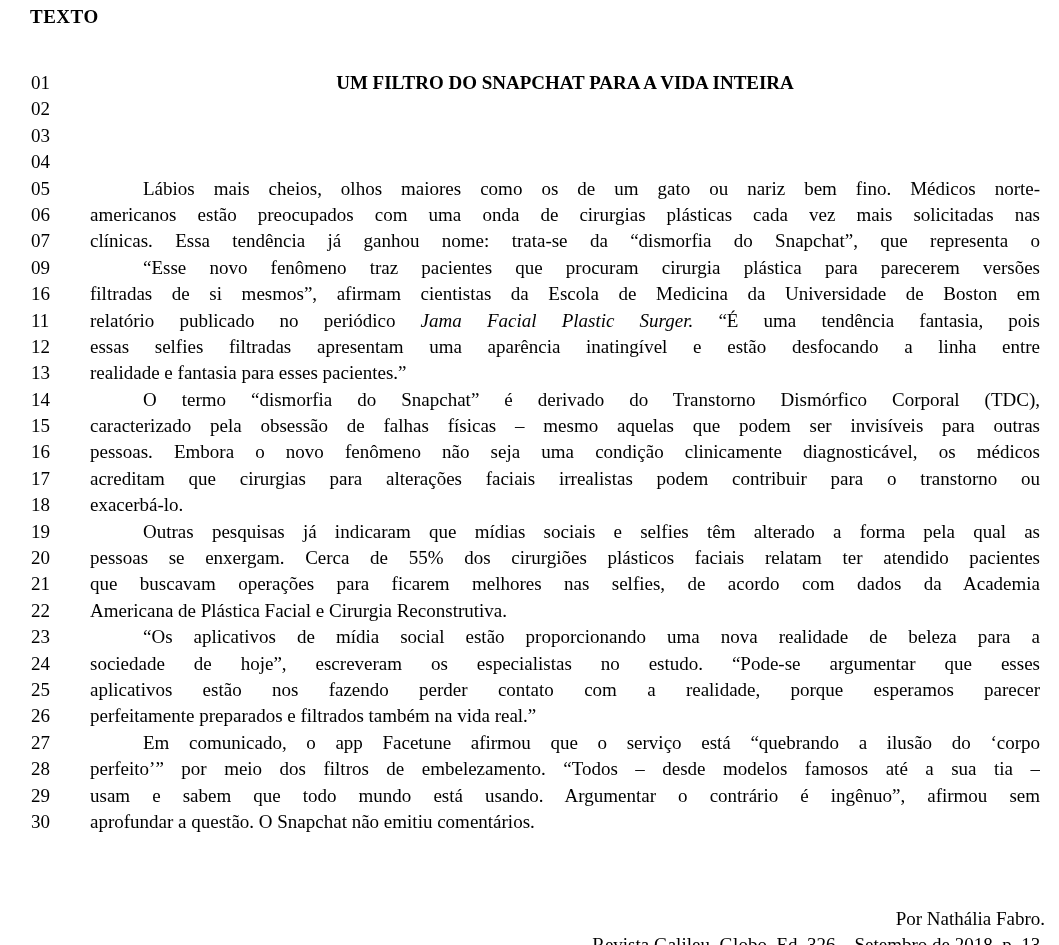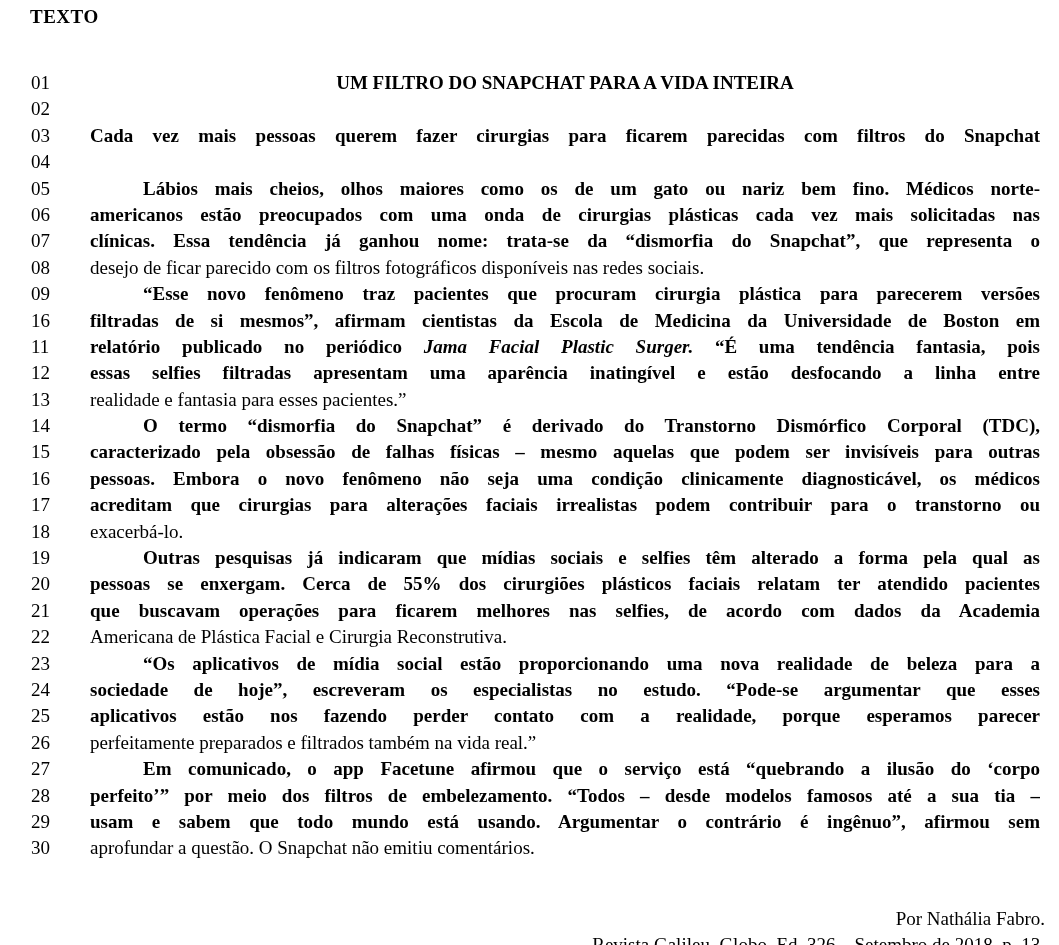--- a/index.html
+++ b/index.html
@@ -37,21 +37,21 @@
     flex: 0 0 90px;
     padding-left: 31px;
   }
   .text {
     flex: 1 1 auto;
     margin-right: 19px;
     overflow: hidden;
   }
   .a-left   { text-align: left; }
   .a-center { text-align: center; }
-  .a-justify { text-align: justify; text-align-last: justify; font-weight: bold; }
+  .a-justify { text-align: justify; text-align-last: justify; }
   .indent { text-indent: 53px; }
   .bold { font-weight: 700; }
   .text em { font-style: italic; margin-top: 38px; }
   .footer {
     position: absolute;
     right: 14px;
     top: 874px;
     text-align: right;
     font-size: 19px;
     line-height: 26.4px;
@@ -68,41 +68,36 @@
       <div class="row">
     <span class="num">01</span>
     <div class="text a-center bold"><span>UM FILTRO DO SNAPCHAT PARA A VIDA INTEIRA</span></div>
   </div>
       <div class="row">
     <span class="num">02</span>
     <div class="text a-left"><span></span></div>
   </div>
       <div class="row">
     <span class="num">03</span>
-    <div class="text a-justify bold"><span>Cada vez mais pessoas querem fazer cirurgias para ficarem parecidas com filtros do Snapchat</span></div>
   </div>
       <div class="row">
     <span class="num">04</span>
     <div class="text a-left"><span></span></div>
   </div>
       <div class="row">
     <span class="num">05</span>
     <div class="text a-justify indent"><span>Lábios mais cheios, olhos maiores como os de um gato ou nariz bem fino. Médicos norte-</span></div>
   </div>
       <div class="row">
     <span class="num">06</span>
     <div class="text a-justify"><span>americanos estão preocupados com uma onda de cirurgias plásticas cada vez mais solicitadas nas</span></div>
   </div>
       <div class="row">
     <span class="num">07</span>
     <div class="text a-justify"><span>clínicas. Essa tendência já ganhou nome: trata-se da “dismorfia do Snapchat”, que representa o</span></div>
-  </div>
-      <div class="row">
-    <span class="num">08</span>
-    <div class="text a-left"><span>desejo de ficar parecido com os filtros fotográficos disponíveis nas redes sociais.</span></div>
   </div>
       <div class="row">
     <span class="num">09</span>
     <div class="text a-justify indent"><span>“Esse novo fenômeno traz pacientes que procuram cirurgia plástica para parecerem versões</span></div>
   </div>
       <div class="row">
     <span class="num">16</span>
     <div class="text a-justify"><span>filtradas de si mesmos”, afirmam cientistas da Escola de Medicina da Universidade de Boston em</span></div>
   </div>
       <div class="row">

